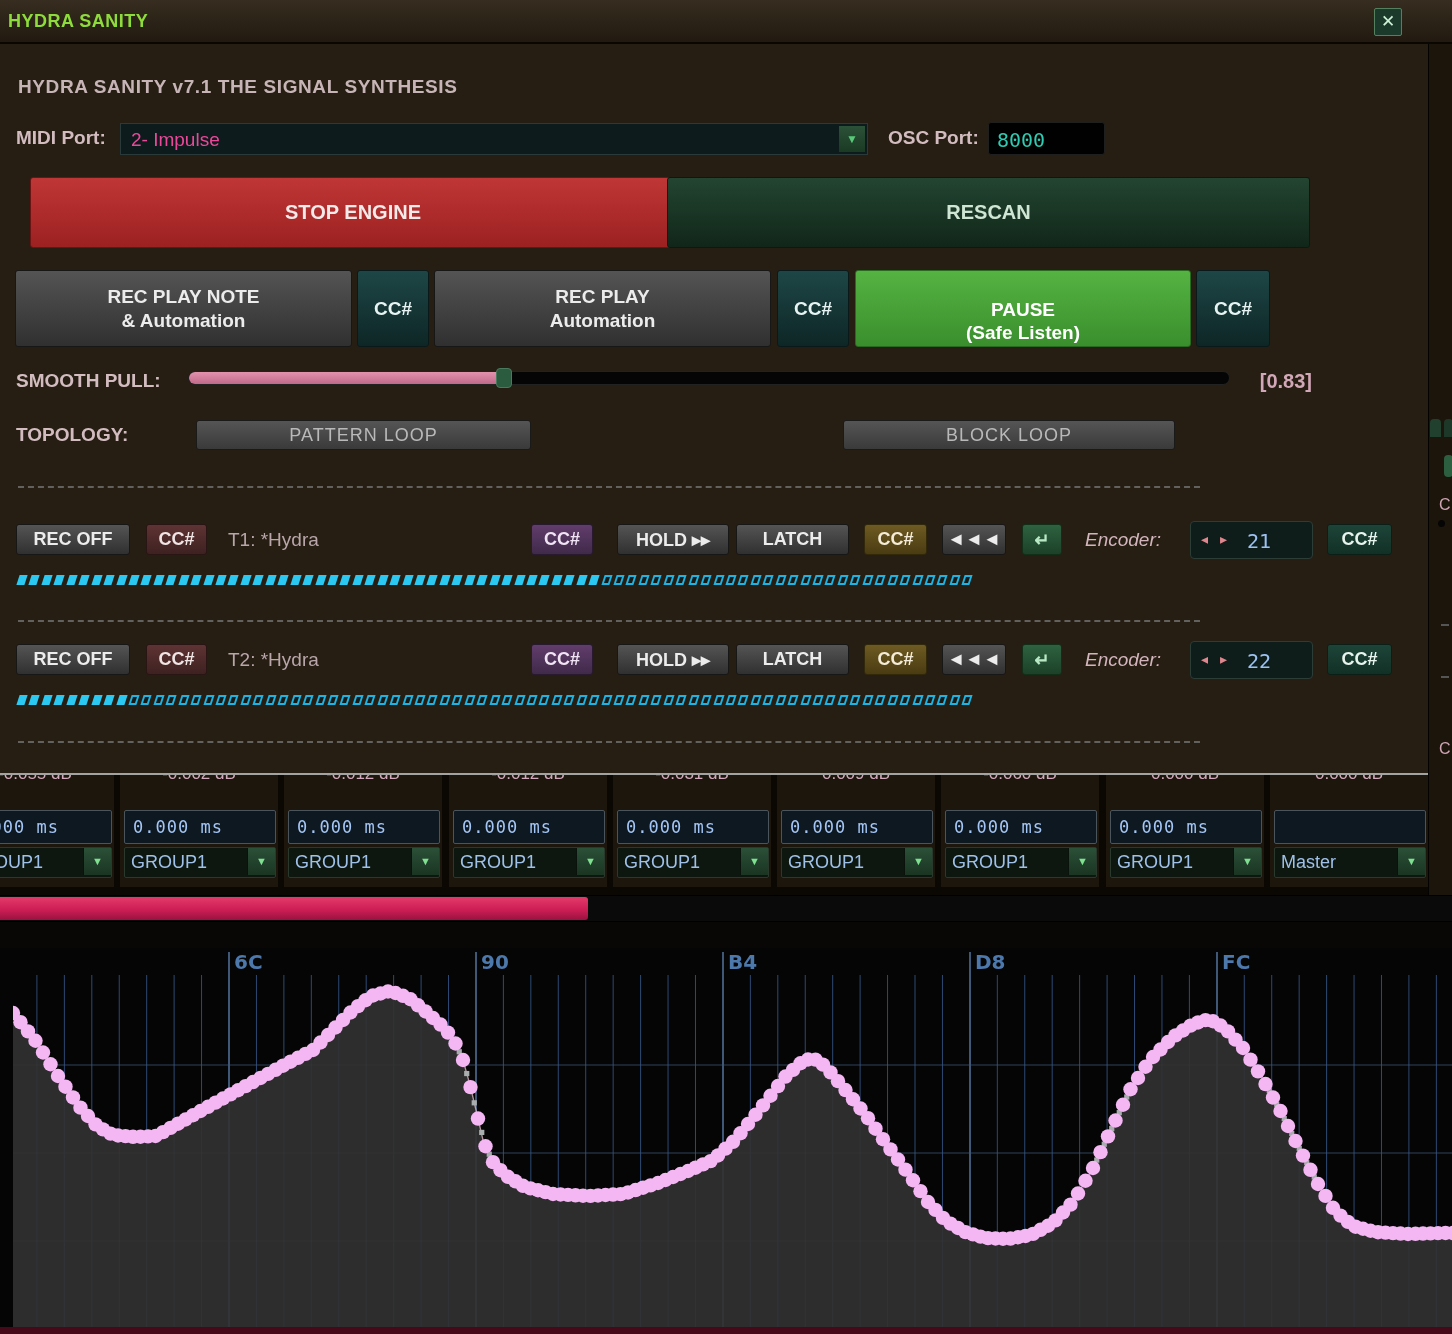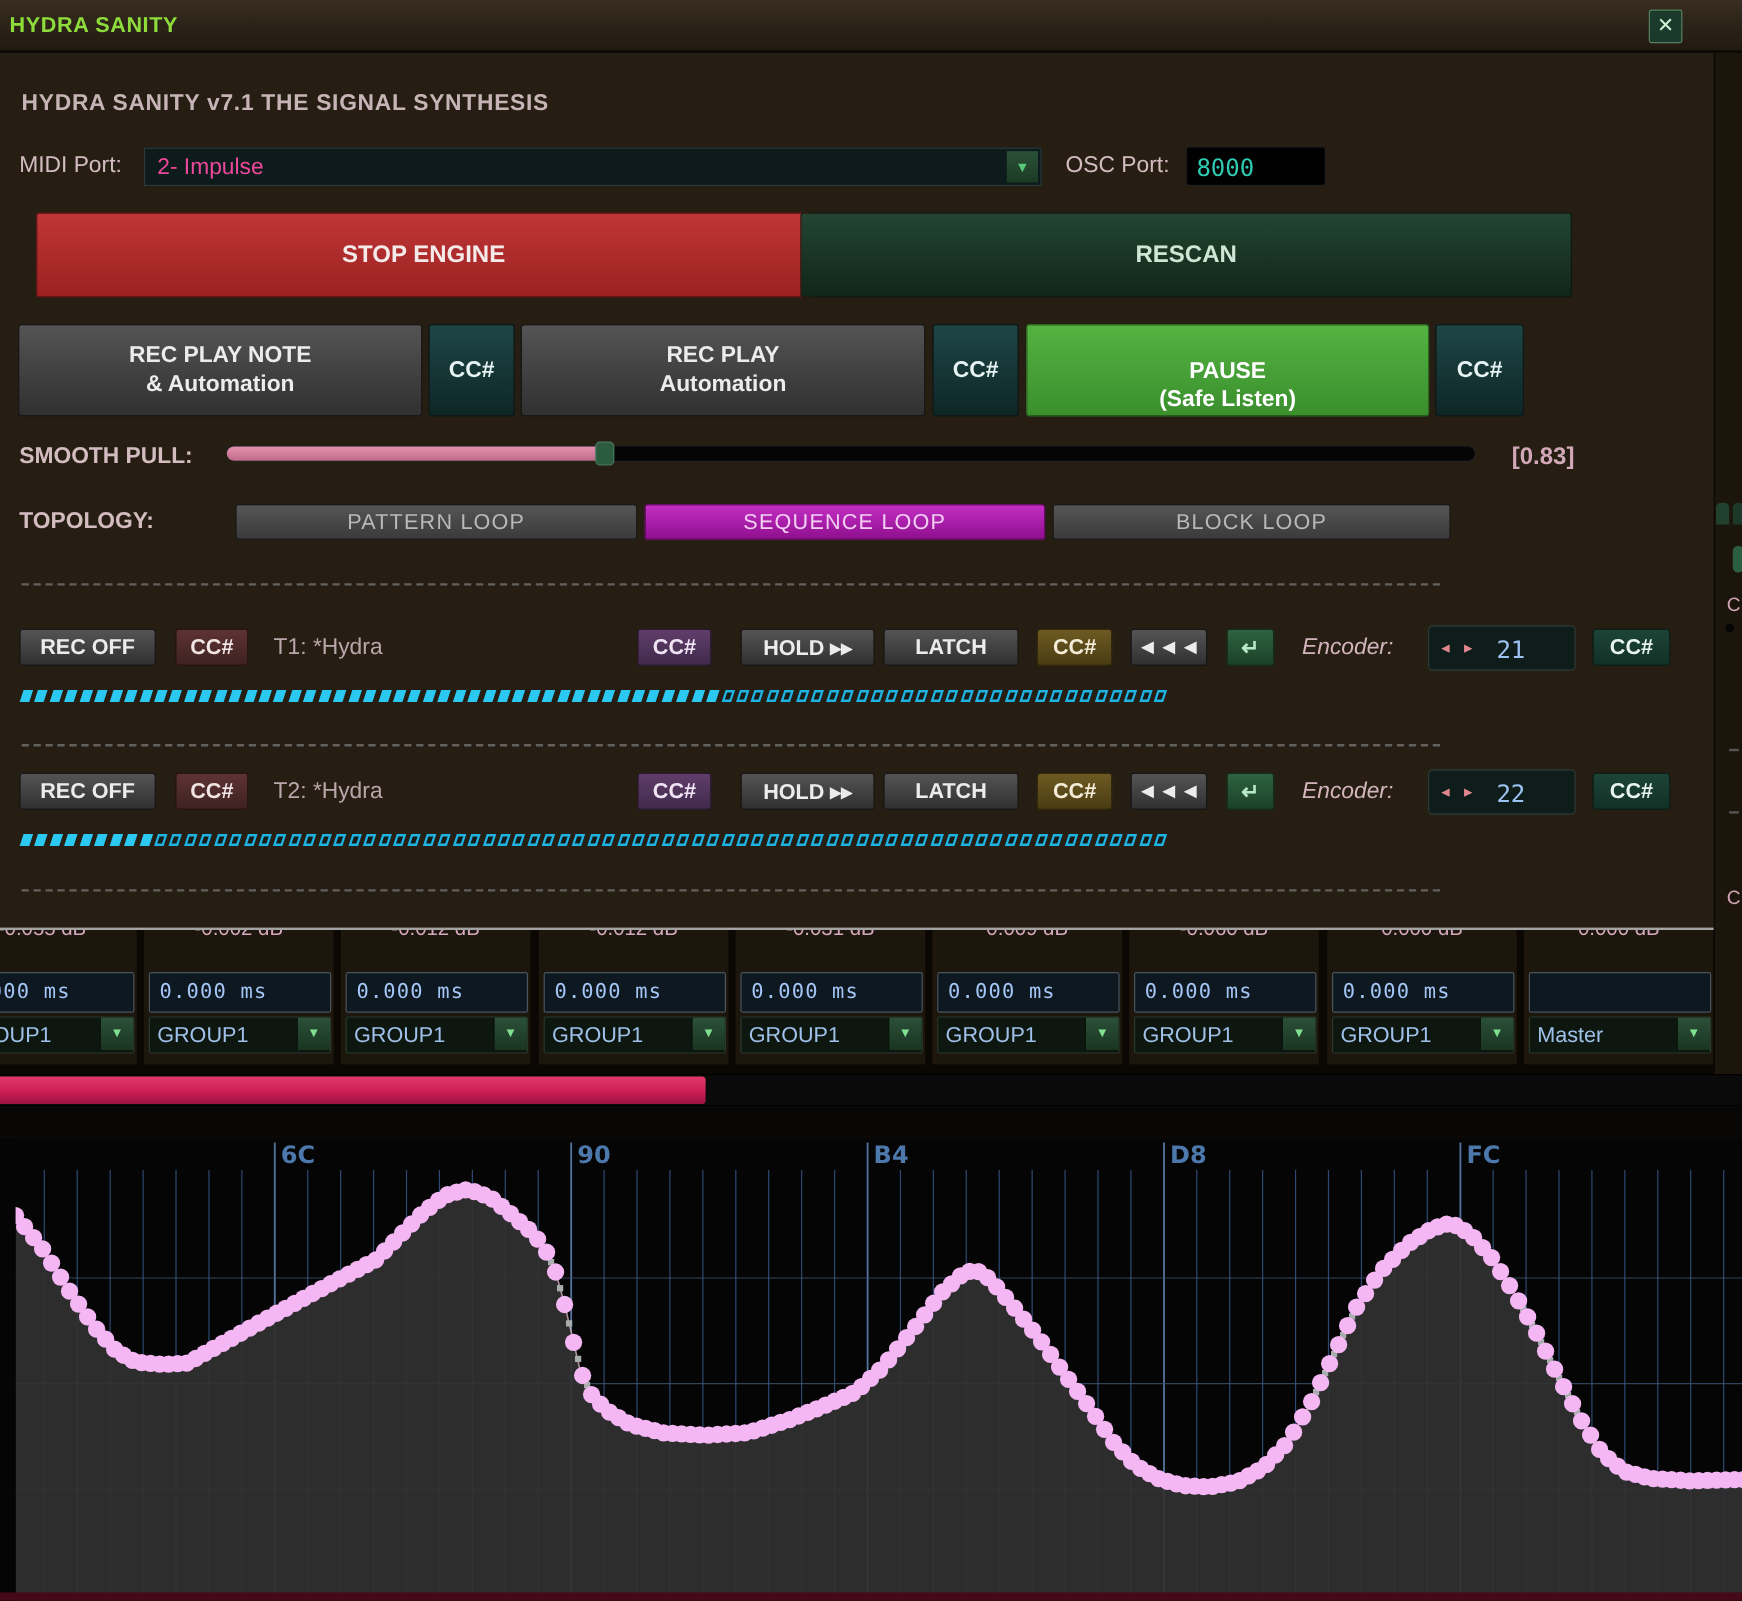--- a/index.html
+++ b/index.html
@@ -9,21 +9,21 @@
   
   #titlebar{left:0;top:0;width:1452px;height:44px;background:linear-gradient(#372d20,#221a10);
             border-bottom:2px solid #0a0703;z-index:6;}
   #titletext{left:8px;top:11px;color:#8edc3c;font-size:18px;font-weight:bold;letter-spacing:.5px;}
   #closebtn{left:1374px;top:8px;width:28px;height:28px;background:#1b3a2b;border:1px solid #55805f;
             color:#cdf3d6;font-size:17px;text-align:center;line-height:26px;border-radius:2px;cursor:default;}
   
   #mainpanel{left:0;top:44px;width:1428px;height:731px;background:#261e13;z-index:3;
              border-bottom:2px solid #a3a3a3;}
   #apptitle{left:18px;top:32px;color:#c6b4b6;font-size:19px;font-weight:bold;letter-spacing:.6px;}
-  .plabel{color:#d2bcc0;font-size:19px;}
+  .plabel{color:#d2bcc0;font-size:19px;font-weight:bold;}
   #midiwrap{left:120px;top:79px;width:748px;height:32px;background:#0d1b1d;border:1px solid #2a3a3a;}
   #midival{left:10px;top:5px;color:#ec4899;font-size:19px;text-align:right;}
   #midiarrow{right:2px;top:2px;width:26px;height:26px;background:linear-gradient(#2b5138,#1b3a24);
              color:#58c878;font-size:12px;text-align:center;line-height:26px;}
   #oscbox{left:988px;top:78px;width:117px;height:33px;background:#010101;border:1px solid #1f1f1f;border-radius:3px;}
   #oscval{left:8px;top:5px;color:#2fcbb2;font-size:20px;font-family:"DejaVu Sans Mono",monospace;}
   .btn{position:absolute;display:flex;flex-direction:column;align-items:center;justify-content:center;
        font-weight:bold;border-radius:3px;box-sizing:border-box;text-align:center;line-height:1.25;}
   .gray {background:linear-gradient(#545454,#303030);border:1px solid #171717;color:#ececec;}
   .teal {background:linear-gradient(#1e4646,#0e2626);border:1px solid #0a1a1a;color:#e8f4f4;}
@@ -236,22 +236,21 @@
   <button class="btn teal f19" style="left:1196px;top:226px;width:74px;height:77px;">CC#</button>
 
   <div class="abs plabel" style="left:16px;top:326px;font-weight:bold;">SMOOTH PULL:</div>
   <div id="slidertrack" class="abs"></div>
   <div id="sliderfill" class="abs"></div>
   <div id="sliderhandle" class="abs"></div>
   <div id="pullval" class="abs">[0.83]</div>
 
   <div class="abs plabel" style="left:16px;top:380px;font-weight:bold;">TOPOLOGY:</div>
   <button class="btn loopgray f18" style="left:196px;top:376px;width:335px;height:30px;">PATTERN LOOP</button>
-  <button class="btn magenta f18" style="left:537px;top:376px;width:334px;height:30px;">SEQUENCE LOOP</button>
-  <button class="btn loopgray f18" style="left:877px;top:376px;width:332px;height:30px;text-align:center;">BLOCK LOOP</button>
+  <button class="btn loopgray f18" style="left:843px;top:376px;width:332px;height:30px;text-align:center;">BLOCK LOOP</button>
 
   <div class="abs dashsep" style="left:18px;top:442px;width:1182px;"></div>
   <div class="abs dashsep" style="left:18px;top:576px;width:1182px;"></div>
   <div class="abs dashsep" style="left:18px;top:697px;width:1182px;"></div>
 
   <div>
     <button class="trkbtn gray trk-rec" style="top:480px;">REC OFF</button>
     <button class="trkbtn maroon trk-cc1" style="top:480px;">CC#</button>
     <div class="abs trk-name" style="top:485px;">T1: *Hydra</div>
     <button class="trkbtn purple trk-cc2" style="top:480px;">CC#</button>

